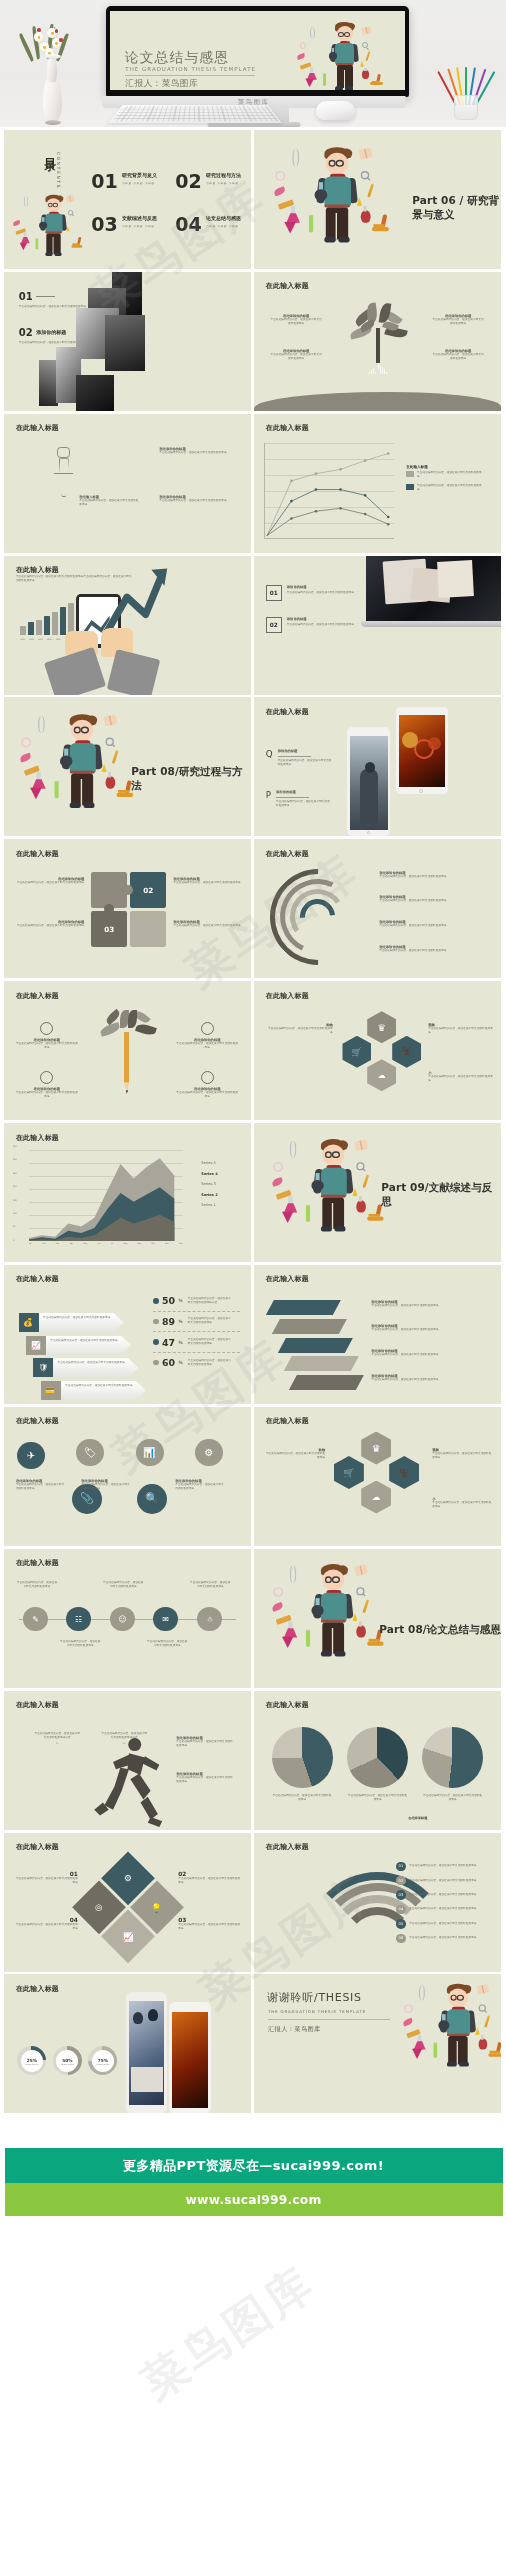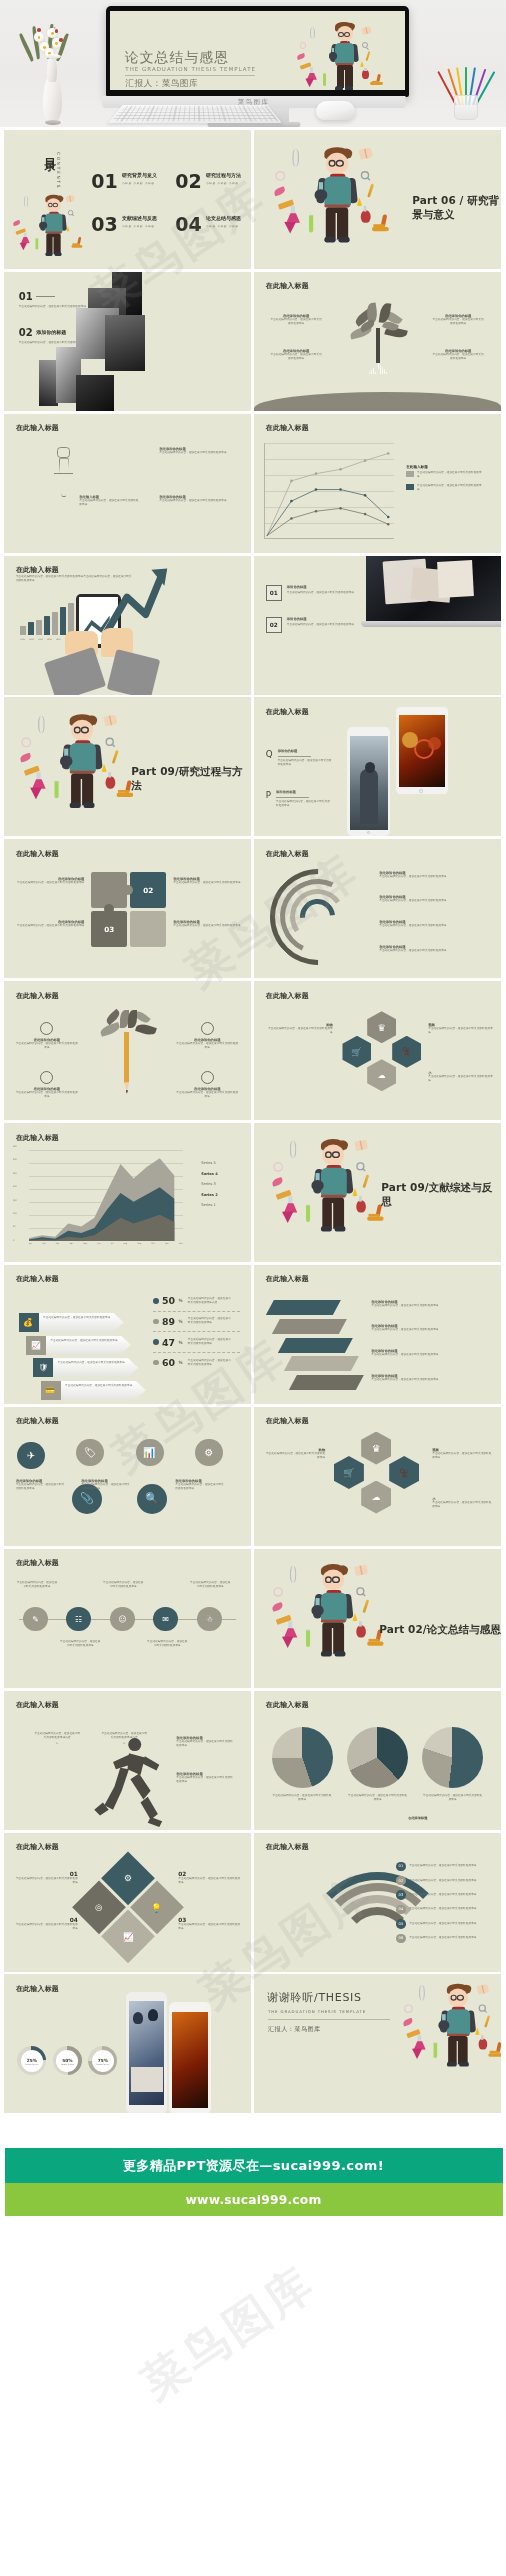--- a/index.html
+++ b/index.html
@@ -618,21 +618,21 @@
           <div class="m-belt"></div>
           <div class="m-legs"></div>
         <div class="m-shoeL"></div>
           <div class="m-shoeR"></div>
         <div class="m-flask">
             <div class="m-flask-n"></div>
             <div class="m-flask-b"></div>
           </div>
       </div>
     </div>
-    <div class="part-title" style="left:127px;top:68px;">Part 09/研究过程与方法</div>
+    <div class="part-title" style="left:127px;top:68px;">Part 08/研究过程与方法</div>
   </div>
 
   <div class="slide">
     <div class="s-title">在此输入标题</div>
     <div style="position:absolute;left:11.6px;top:52px;display:flex;gap:5px;">
       <div style="font-size:8.7px;color:#46453e;">Q</div>
       <div style="width:55px;">
         <div class="ph-t">添加你的标题</div>
         <div style="width:33px;height:0.7px;background:#9d9b8f;margin:2.2px 0;"></div>
         <div class="ph">单击此处编辑您的内容，建议在展示时采用微软雅黑字体</div>
@@ -1062,21 +1062,21 @@
           <div class="m-belt"></div>
           <div class="m-legs"></div>
         <div class="m-shoeL"></div>
           <div class="m-shoeR"></div>
         <div class="m-flask">
             <div class="m-flask-n"></div>
             <div class="m-flask-b"></div>
           </div>
       </div>
     </div>
-    <div class="part-title" style="left:125px;top:74px;">Part 02/论文总结与感恩</div>
+    <div class="part-title" style="left:125px;top:74px;">Part 08/论文总结与感恩</div>
   </div>
 
   <div class="slide">
     <div class="s-title">在此输入标题</div>
     <div style="position:absolute;left:29px;top:41px;width:48px;text-align:center;">
       <div class="ph">单击此处编辑您的内容，建议在展示时采用微软雅黑字体内容</div>
       <div style="font-size:1.9px;color:#8b897d;margin-top:2.2px;">01</div>
     </div>
     <div style="position:absolute;left:96px;top:41px;width:48px;text-align:center;">
       <div class="ph">单击此处编辑您的内容，建议在展示时采用微软雅黑字体内容</div>

